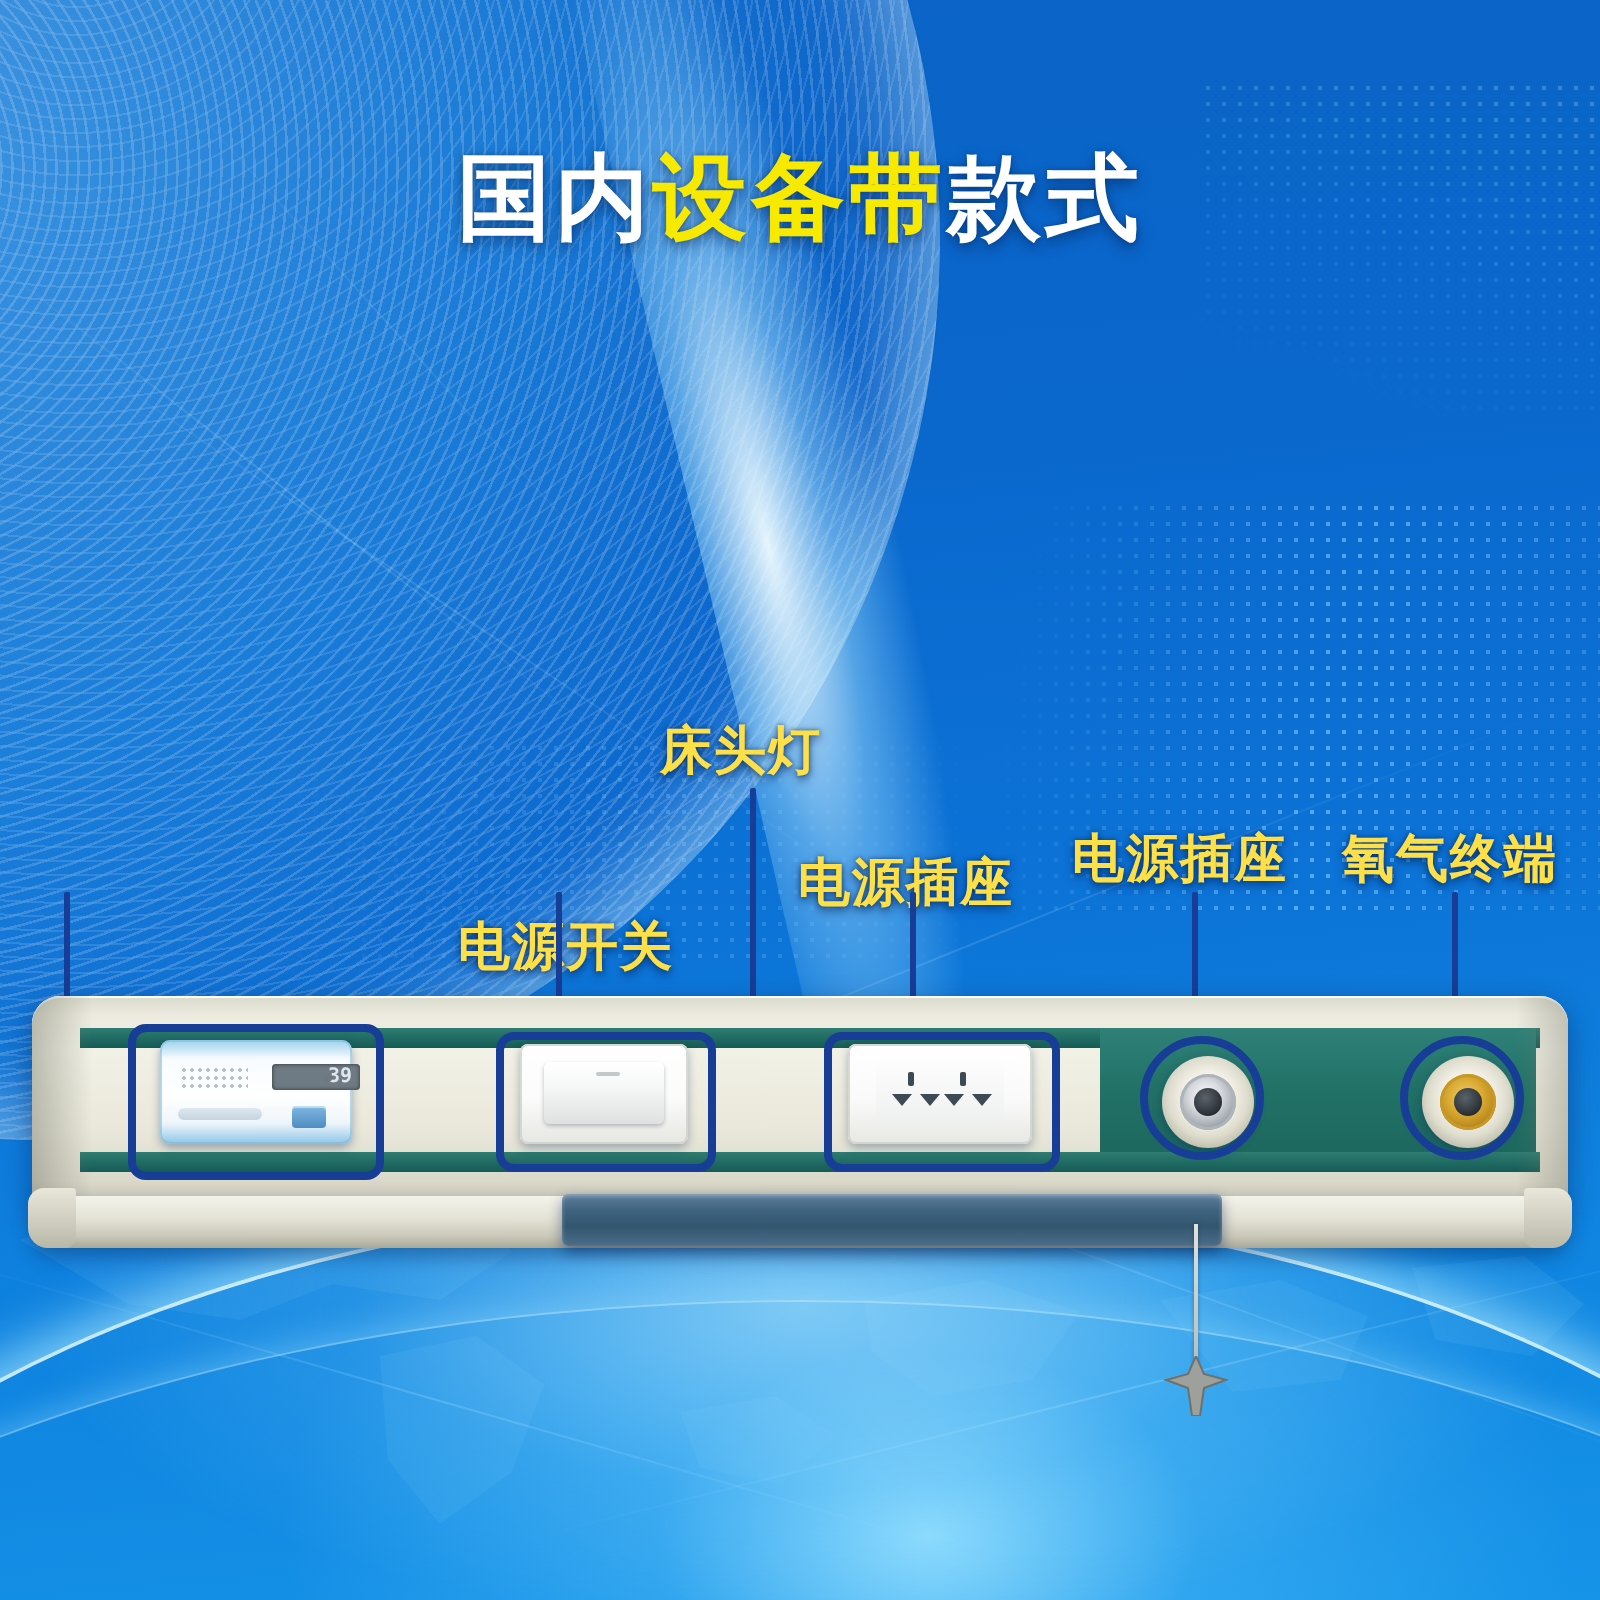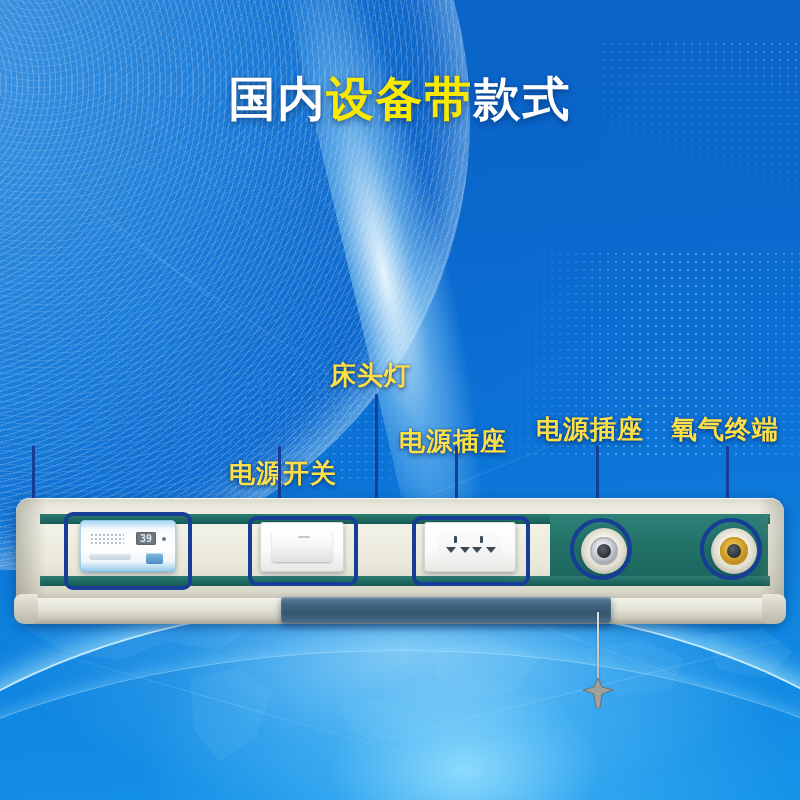--- a/index.html
+++ b/index.html
@@ -168,20 +168,21 @@
   .ic-slot{
     position:absolute;left:9px;top:34px;width:42px;height:6px;border-radius:3px;
     background:linear-gradient(180deg,#dfe8ef,#c6d4de);
   }
   .ic-display{
     position:absolute;left:56px;top:12px;width:20px;height:13px;border-radius:2px;
     background:#6f7b84;color:#dfe7ec;font-size:10px;font-weight:bold;
     display:flex;align-items:center;justify-content:center;
     font-family:"DejaVu Sans Mono","Liberation Mono",monospace;
     box-shadow:inset 0 0 2px rgba(0,0,0,.6);
+    padding-left:24px;
   }
   .ic-led{position:absolute;left:82px;top:17px;width:4px;height:4px;border-radius:50%;background:#6d7880;}
   .ic-btn{
     position:absolute;left:66px;top:33px;width:17px;height:11px;border-radius:2px;
     background:linear-gradient(180deg,#7fb9e2,#4e8cc2);
     box-shadow:inset 0 1px 0 rgba(255,255,255,.5);
   }
 
   
   .switch-plate{

